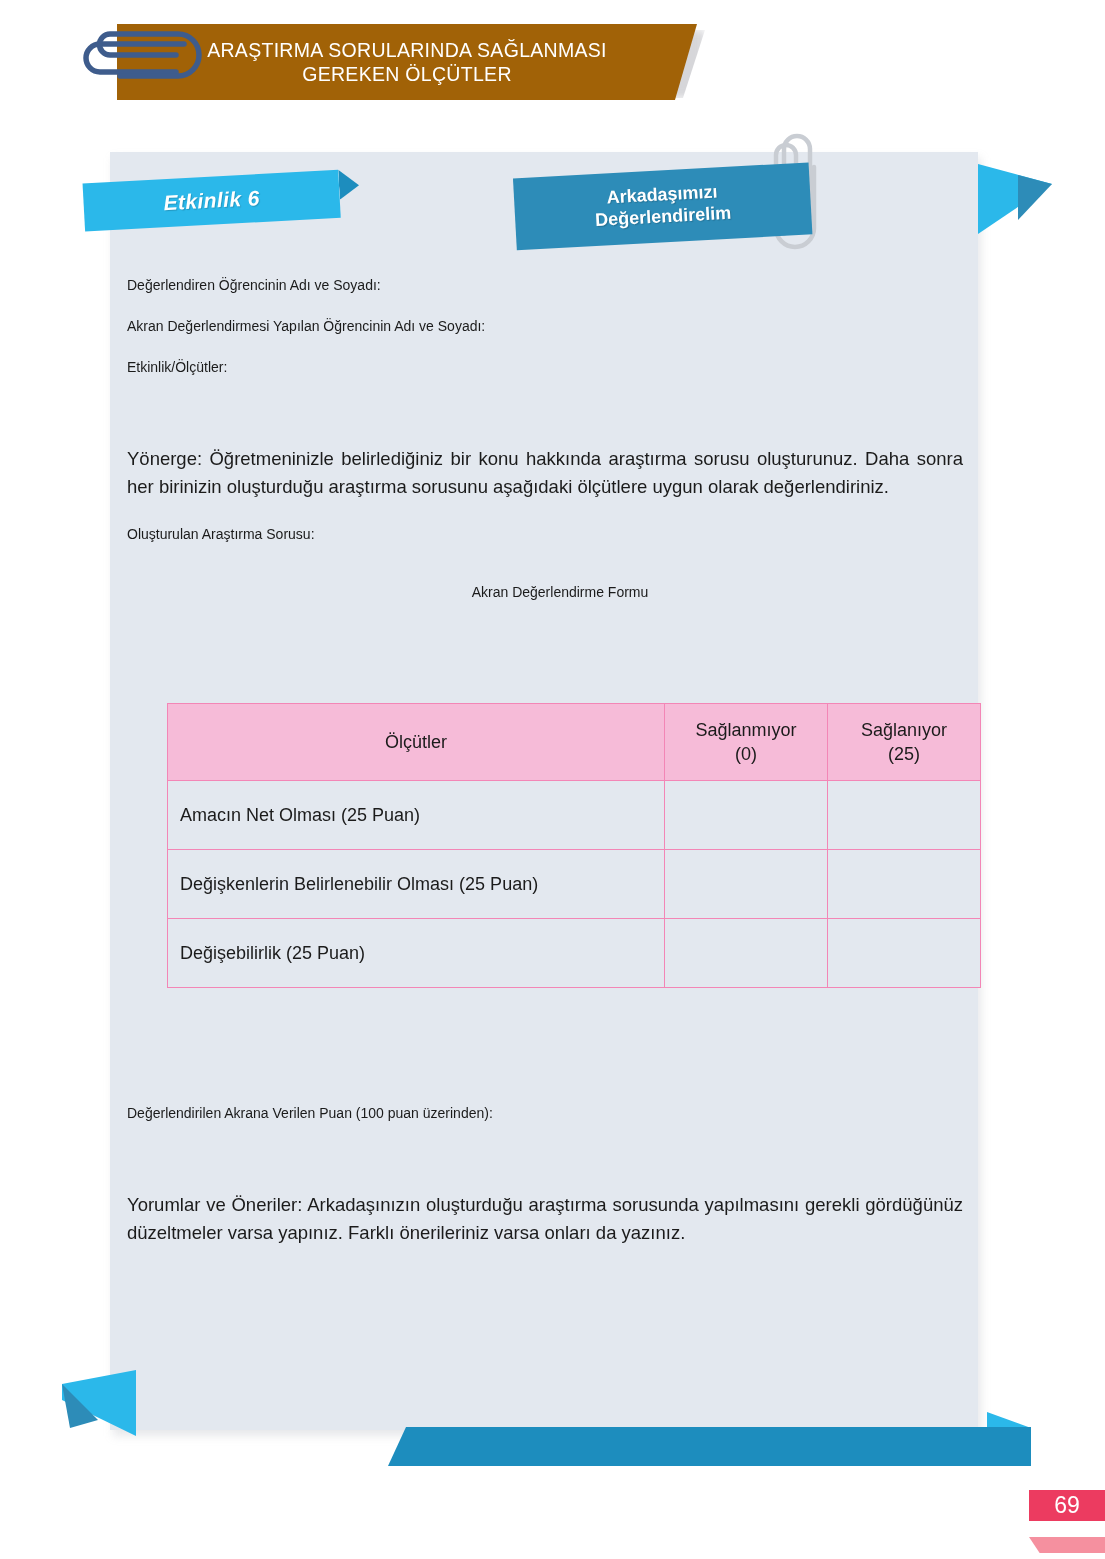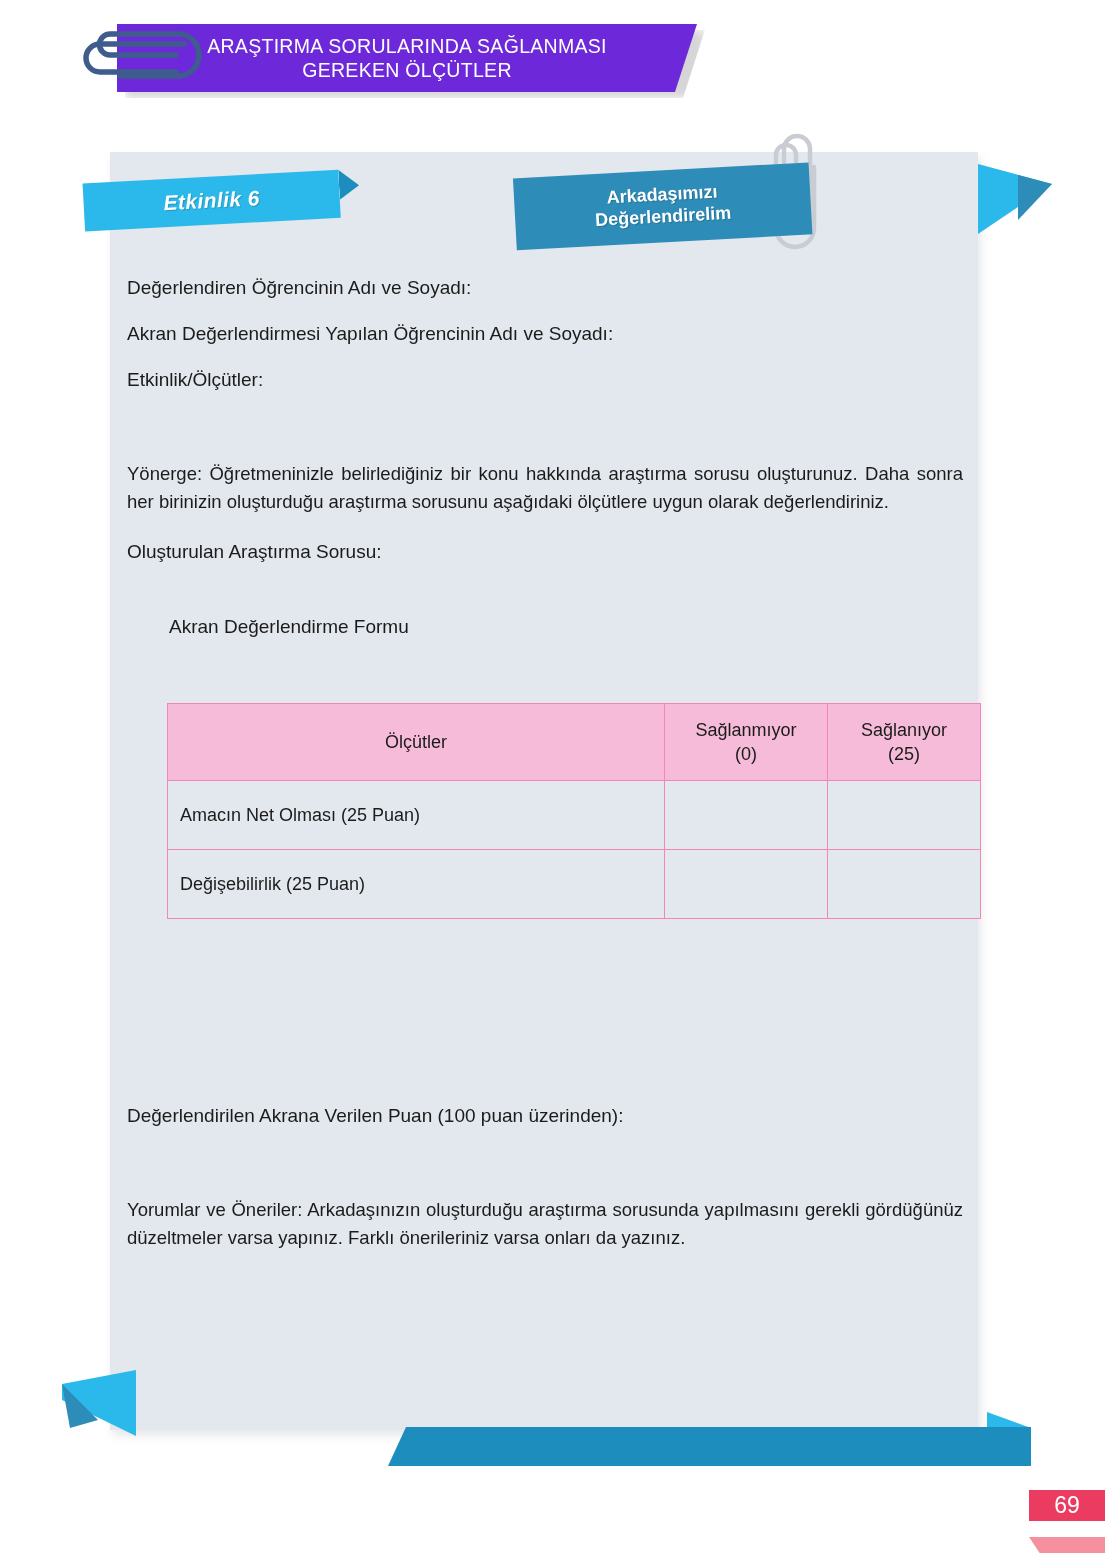--- a/index.html
+++ b/index.html
@@ -21,22 +21,22 @@
     left: 0;
     top: 0;
     width: 1105px;
     height: 120px;
   }
   .header-banner {
     position: absolute;
     left: 117px;
     top: 24px;
     width: 580px;
-    height: 68px;
-    background: #6d28d9;
+    height: 76px;
+    background: #a16207;
     color: #ffffff;
     display: flex;
     align-items: center;
     justify-content: center;
     text-align: center;
     line-height: 1.25;
     font-size: 19.5px;
     letter-spacing: 0.3px;
     -webkit-clip-path: polygon(0 0, 100% 0, 96.2% 100%, 0 100%);
     clip-path: polygon(0 0, 100% 0, 96.2% 100%, 0 100%);
@@ -188,38 +188,38 @@
 
   
   .content {
     position: absolute;
     left: 127px;
     top: 278px;
     width: 836px;
     color: #1b1b1b;
   }
   .field-line {
-    font-size: 19px;
+    font-size: 14px;
     line-height: 1.0;
     margin-bottom: 27px;
   }
   .para {
     font-size: 18.5px;
     line-height: 1.52;
     text-align: justify;
     margin: 0;
   }
   .spacer-lg { height: 44px; }
   .spacer-md { height: 26px; }
   .spacer-sm { height: 16px; }
 
   .form-title {
-    font-size: 19px;
-    text-align: left;
-    margin: 12px;
+    font-size: 14px;
+    text-align: center;
+    margin: 0;
     padding-left: 30px;
   }
 
   
   .table-wrap {
     position: absolute;
     left: 167px;
     top: 703px;
     width: 774px;
   }
@@ -359,20 +359,25 @@
 (25)</th>
       </tr>
     </thead>
     <tbody>
       <tr>
         <td class="crit">Amacın Net Olması (25 Puan)</td>
         <td></td>
         <td></td>
       </tr>
       <tr>
+        <td class="crit">Değişkenlerin Belirlenebilir Olması (25 Puan)</td>
+        <td></td>
+        <td></td>
+      </tr>
+      <tr>
         <td class="crit">Değişebilirlik (25 Puan)</td>
         <td></td>
         <td></td>
       </tr>
     </tbody>
   </table>
 </div>
 
 <div class="content" style="top:1106px;">
   <div class="field-line">Değerlendirilen Akrana Verilen Puan (100 puan üzerinden):</div>

